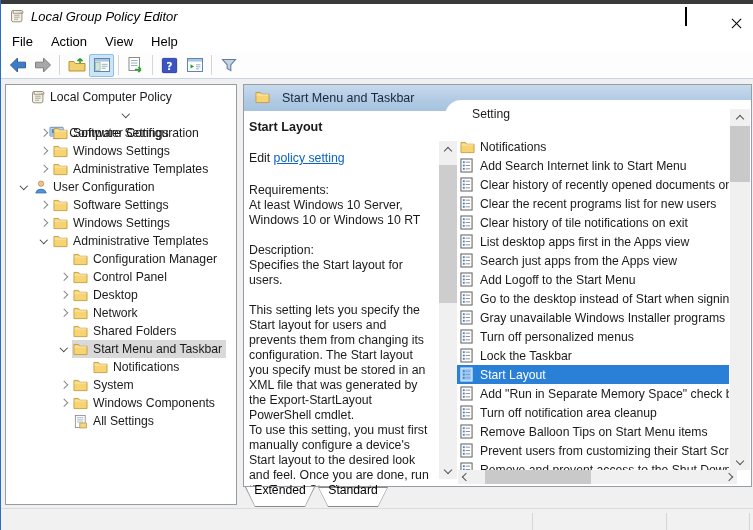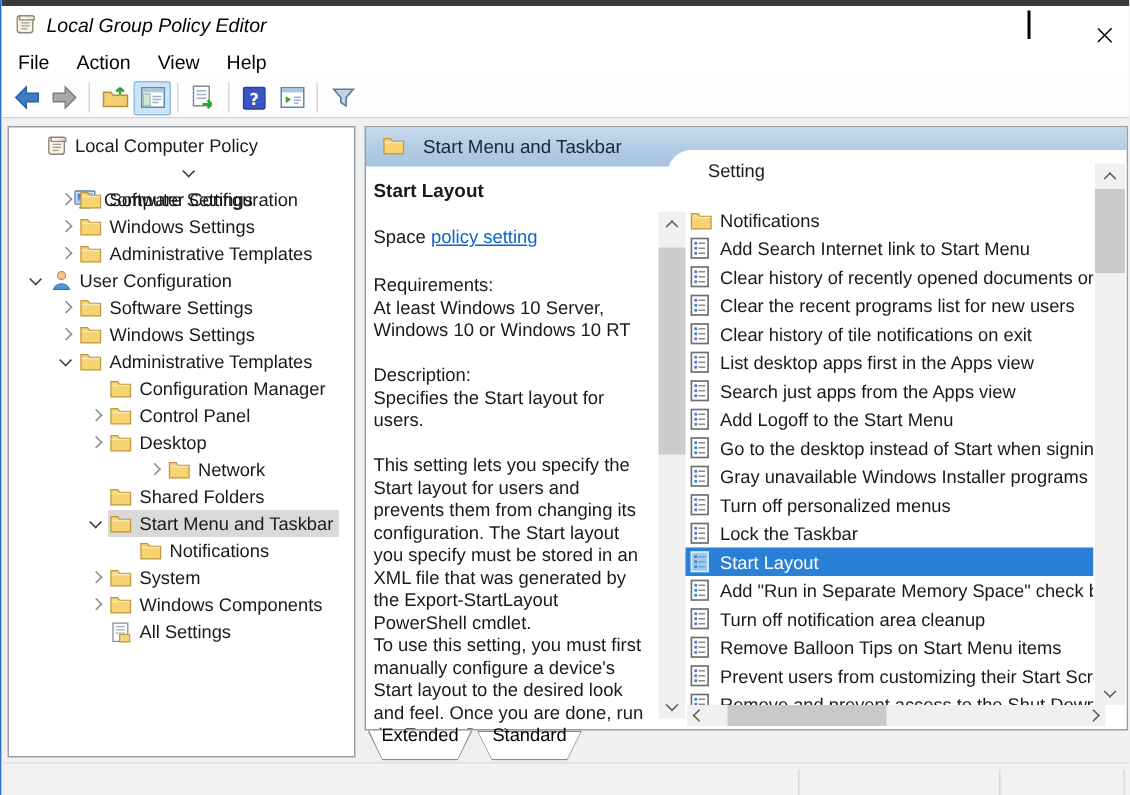--- a/index.html
+++ b/index.html
@@ -382,21 +382,21 @@
         <span class="sel-wrap">
           <span class="tree-icon">
             <svg width="15" height="14" viewBox="0 0 16 15">
               <path d="M1 2.6h4.8l1.4 1.9H15v9H1z" fill="#f7d372" stroke="#c0973a" stroke-width=".9"></path>
               <path d="M1.6 5.3h12.8" stroke="#fae9b8" stroke-width="1.1"></path>
             </svg>
           </span>
           <span class="tree-label">Desktop</span>
         </span>
       </div>
-      <div class="tree-row" style="padding-left: 65px; margin-left: 23px;">
+      <div class="tree-row" style="padding-left: 49px;">
         <span class="chev-slot">
           <span class="chev collapsed"></span>
         </span>
         <span class="sel-wrap">
           <span class="tree-icon">
             <svg width="15" height="14" viewBox="0 0 16 15">
               <path d="M1 2.6h4.8l1.4 1.9H15v9H1z" fill="#f7d372" stroke="#c0973a" stroke-width=".9"></path>
               <path d="M1.6 5.3h12.8" stroke="#fae9b8" stroke-width="1.1"></path>
             </svg>
           </span>
@@ -763,21 +763,21 @@
           <div class="hs-thumb"></div>
         </div>
         <div class="hs-arrow">
             <span class="arr right"></span>
           </div>
       </div>
     </div>
 
     <div class="details">
       <div class="details-title">Start Layout</div>
-      <div class="edit-line"><span>Space </span><a href="#" class="edit-link">policy setting</a></div>
+      <div class="edit-line"><span>Edit </span><a href="#" class="edit-link">policy setting</a></div>
       <div class="block-label">Requirements:</div>
       <div class="para">At least Windows 10 Server, Windows 10 or Windows 10 RT</div>
       <div class="gap"></div>
       <div class="block-label">Description:</div>
       <div id="details-paragraphs">
           <div class="para spaced">Specifies the Start layout for users.</div>
           <div class="para">This setting lets you specify the Start layout for users and prevents them from changing its configuration. The Start layout you specify must be stored in an XML file that was generated by the Export-StartLayout PowerShell cmdlet.</div>
           <div class="para">To use this setting, you must first manually configure a device's Start layout to the desired look and feel. Once you are done, run the Export-StartLayout PowerShell cmdlet on that same device. The</div>
         </div>
     </div>

